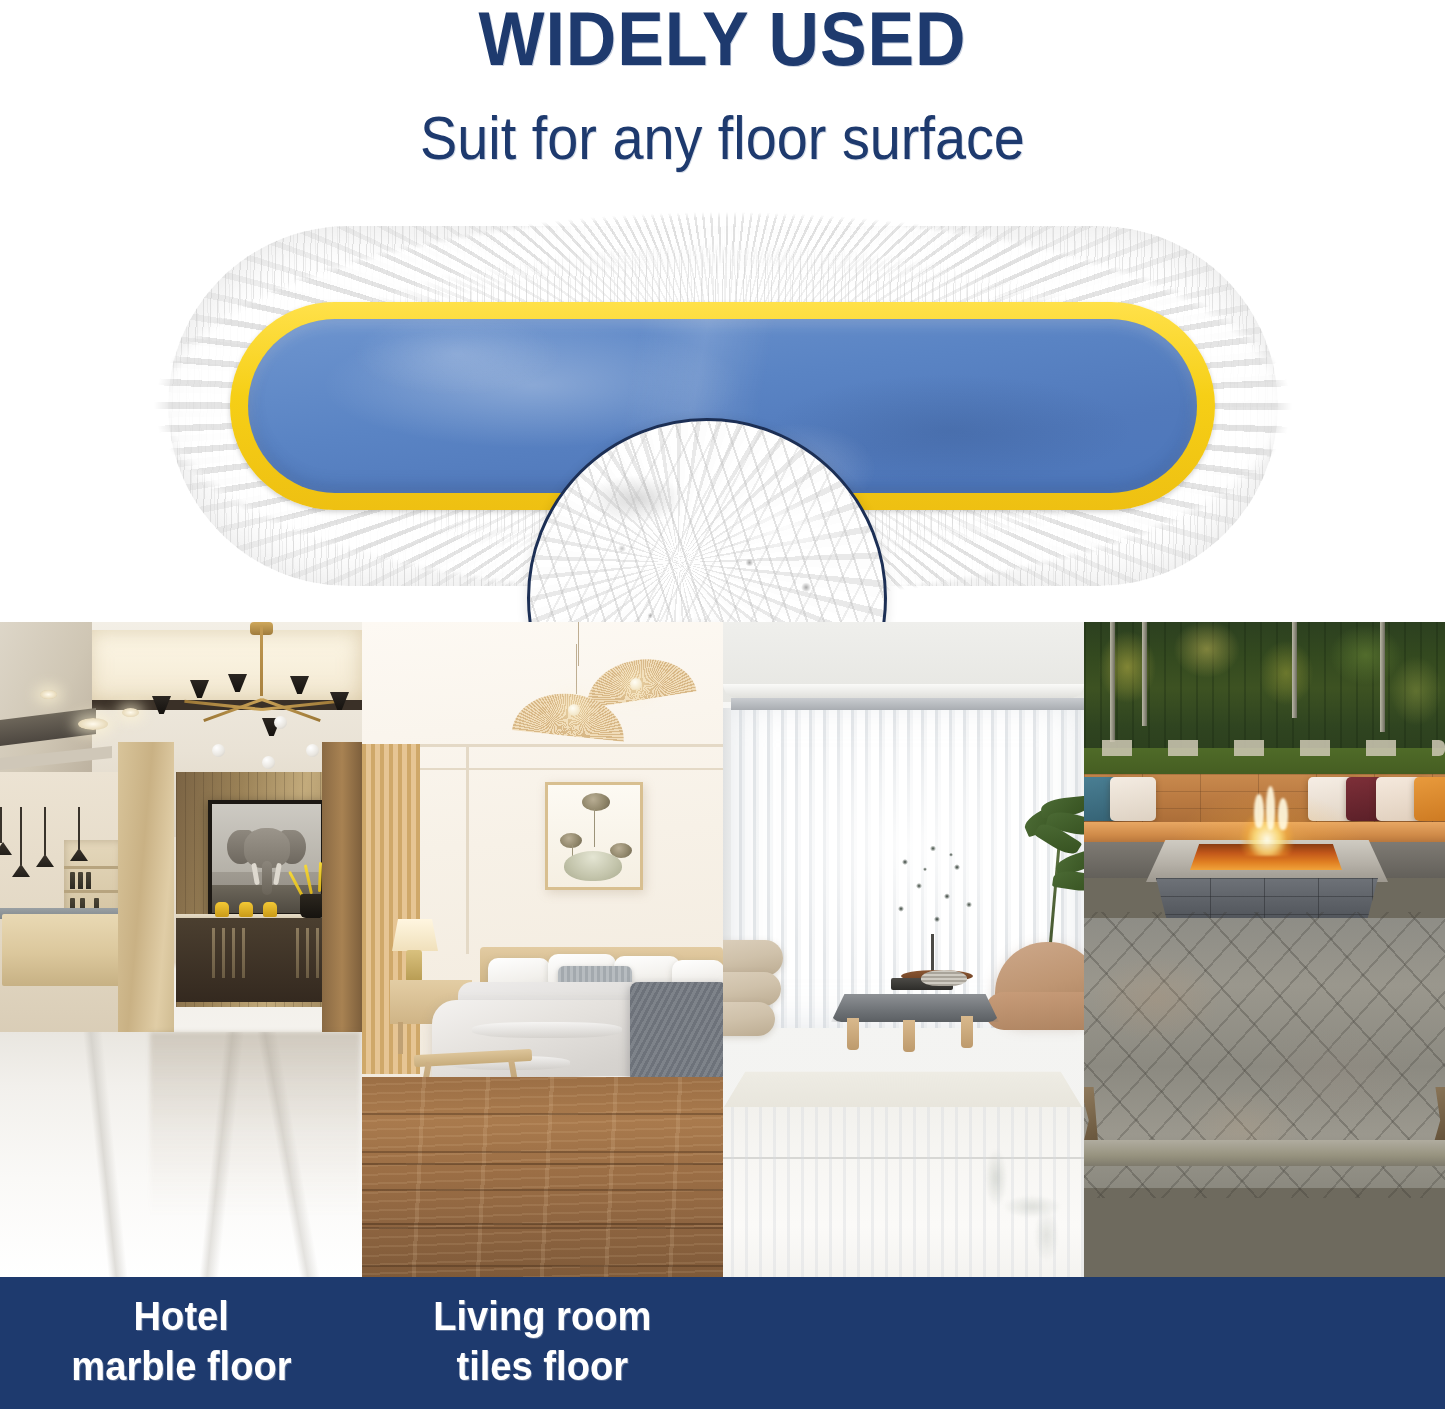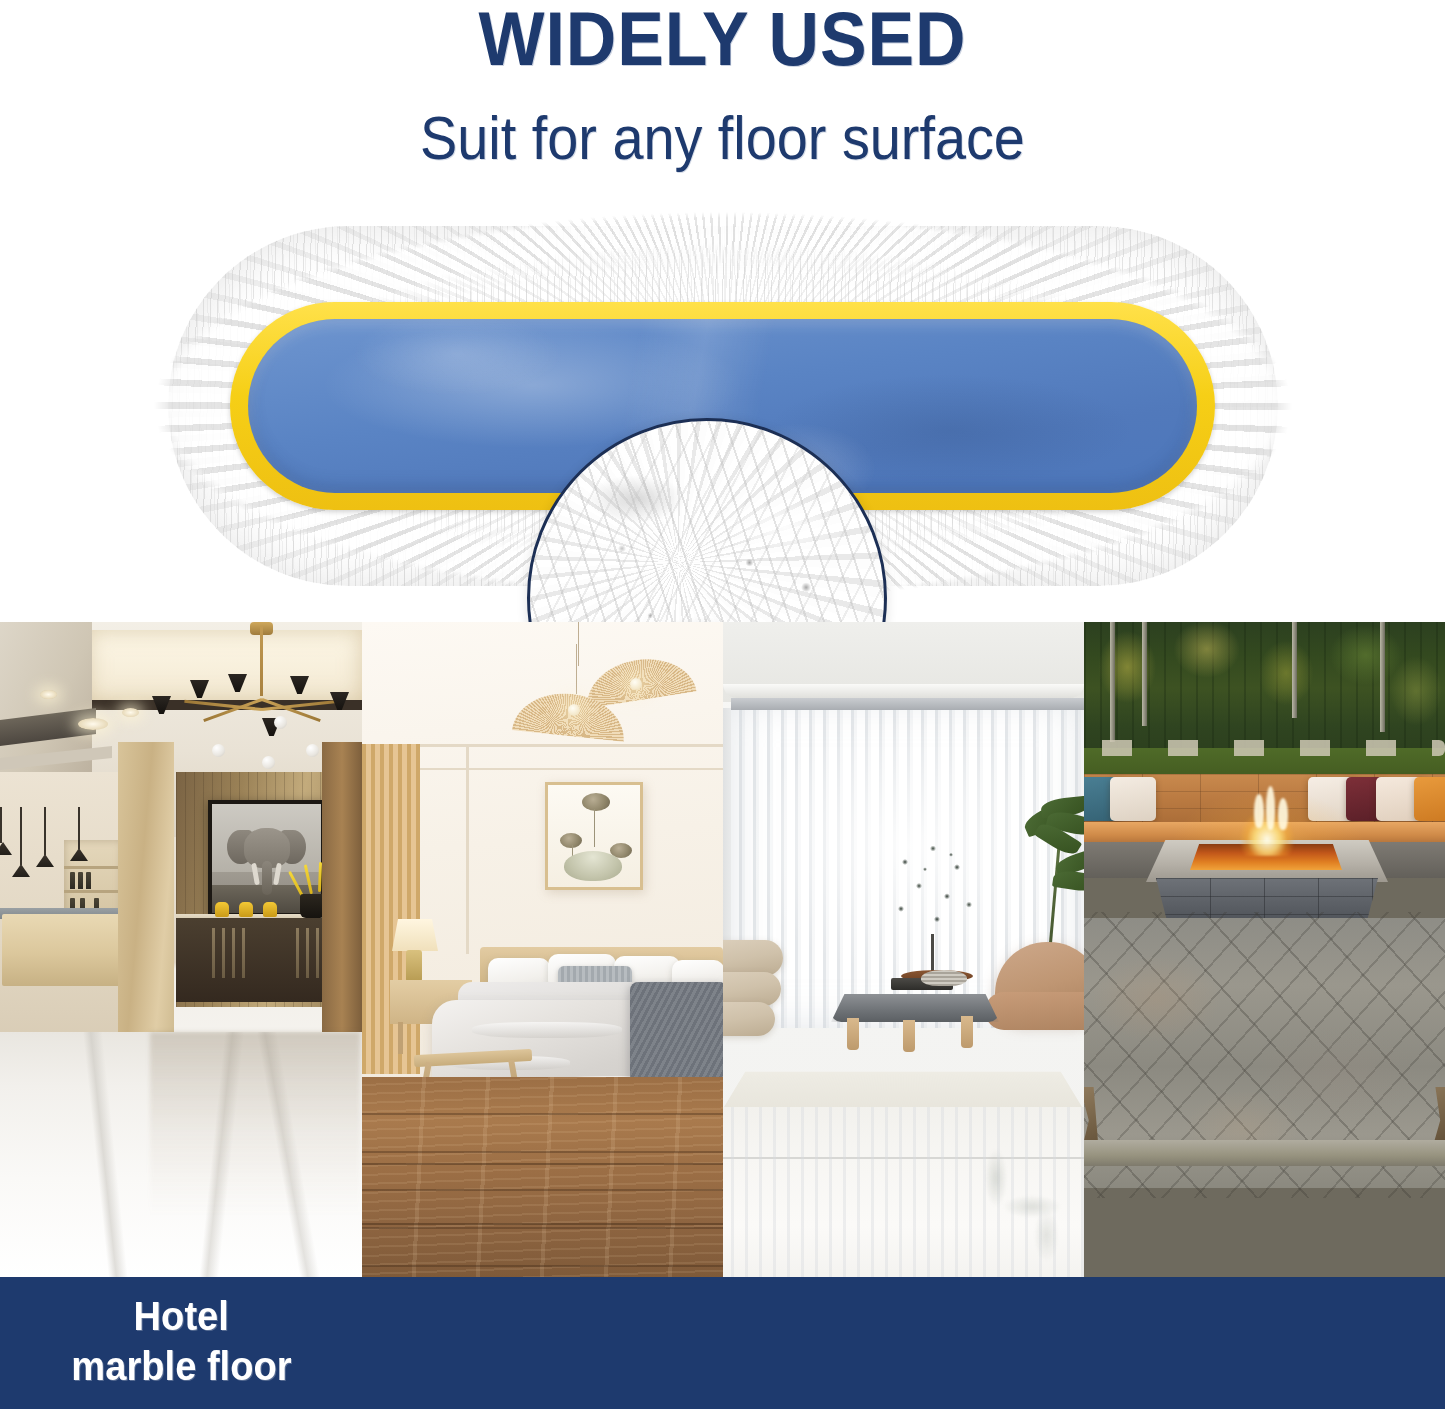--- a/index.html
+++ b/index.html
@@ -1151,13 +1151,17 @@
       <div class="vignette"></div>
     </div>
   </div>
 </div>
 
 <div class="caption-bar">
   <div class="caption-cell c1">
     <div class="caption-line">Hotel</div>
     <div class="caption-line">marble floor</div>
   </div>
+  <div class="caption-cell c3">
+    <div class="caption-line">Living room</div>
+    <div class="caption-line">tiles floor</div>
+  </div>
 </div>
 
 </body></html>

